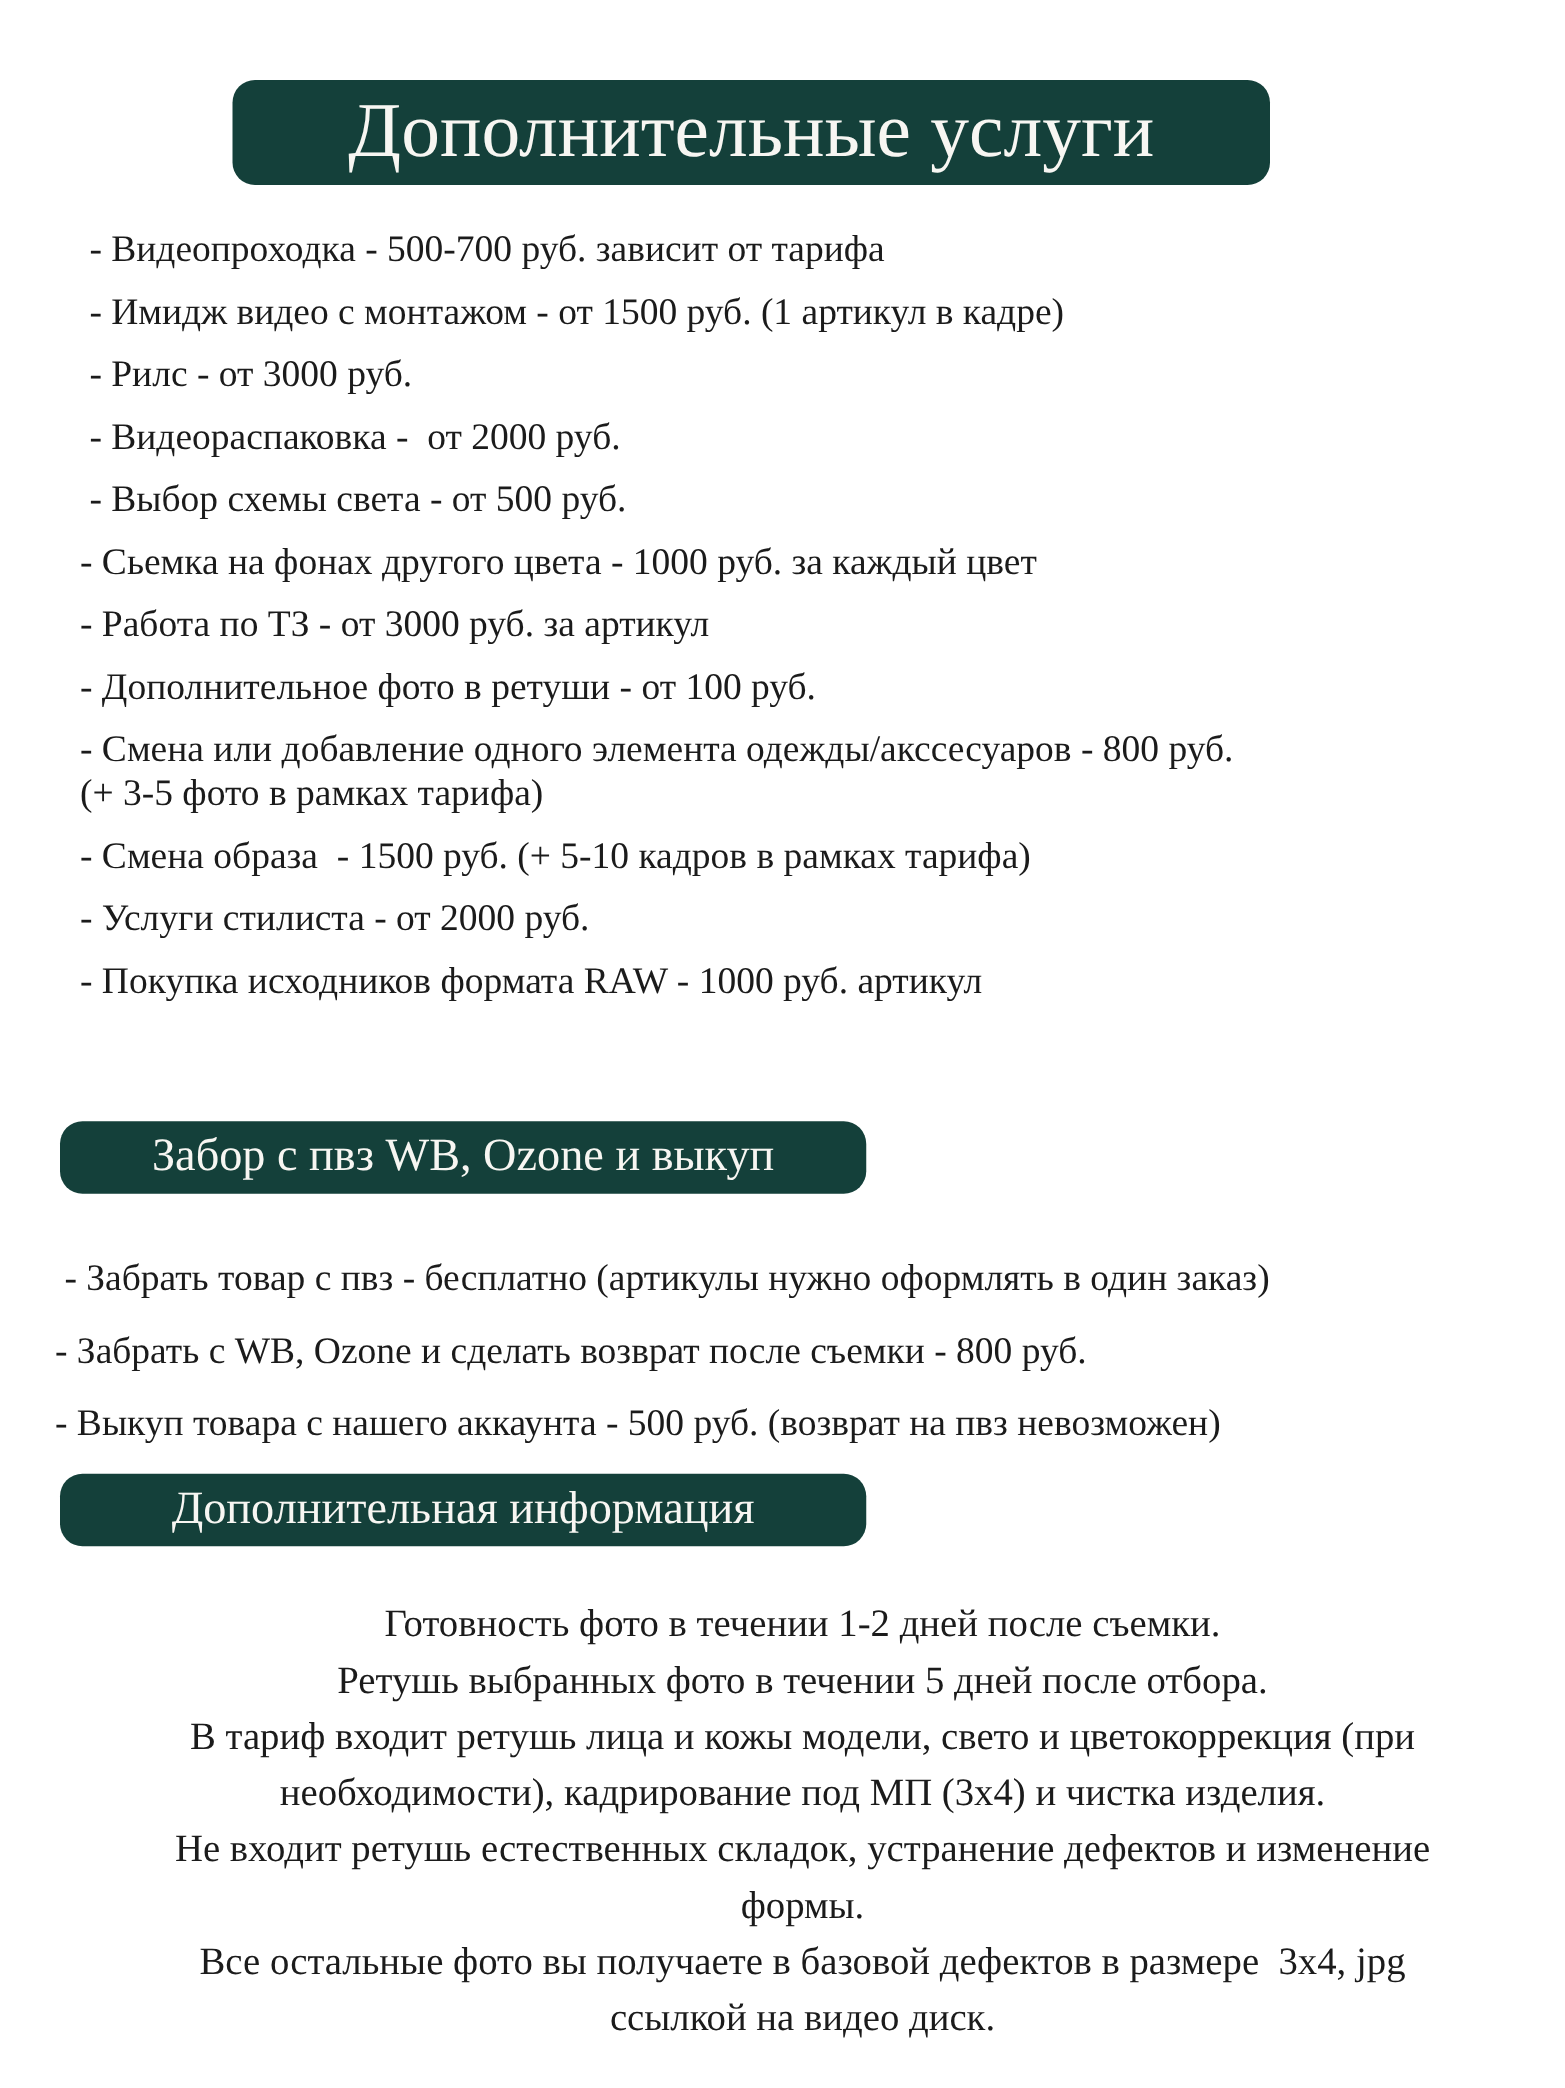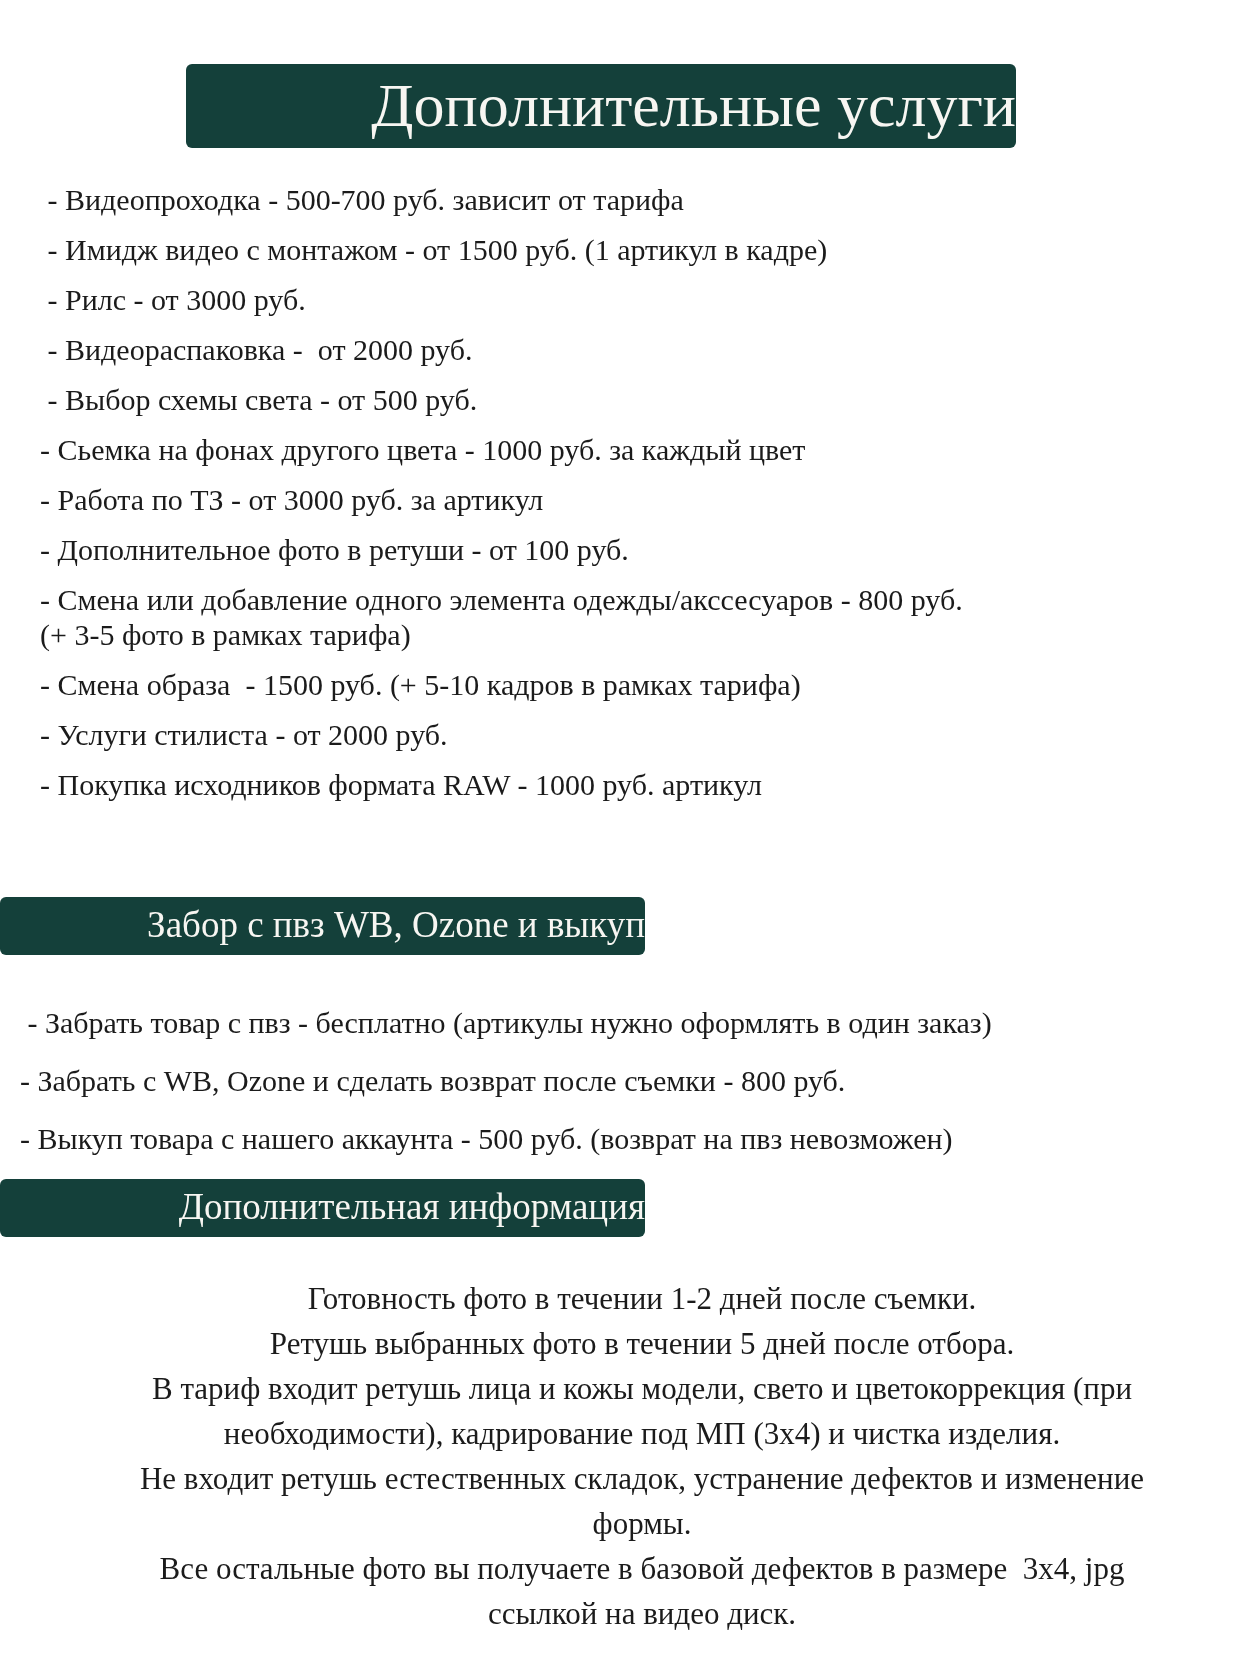--- a/index.html
+++ b/index.html
@@ -12,42 +12,43 @@
   .page {
     position: relative;
     width: 1252px;
     height: 1670px;
     overflow: hidden;
     background: #ffffff;
   }
   .banner {
     background: #14403a;
     color: #f7f6f2;
-    text-align: right;
-    border-radius: 6px;
+    text-align: center;
+    border-radius: 18px;
   }
   .banner-main {
     margin: 64px 0 0 186px;
     width: 830px;
     height: 84px;
     font-size: 62px;
     line-height: 82px;
     white-space: nowrap;
   }
   .banner-small {
+    margin-left: 48px;
     width: 645px;
     height: 58px;
     font-size: 37px;
     line-height: 56px;
     font-family: Liberation Serif, serif;
   }
   .banner-pickup { margin-top: 95px; }
   .banner-info   { margin-top: 14px; }
 
-  .svc-list { margin-top: 34px; padding-left: 40px; }
+  .svc-list { margin-top: 34px; padding-left: 40px; margin-left: 24px; }
   .svc-list .row { margin-bottom: 15px; }
   .row-text {
     font-size: 30px;
     line-height: 35px;
     white-space: pre-wrap;
   }
   .row-note {
     font-size: 30px;
     line-height: 35px;
     width: 1060px;

